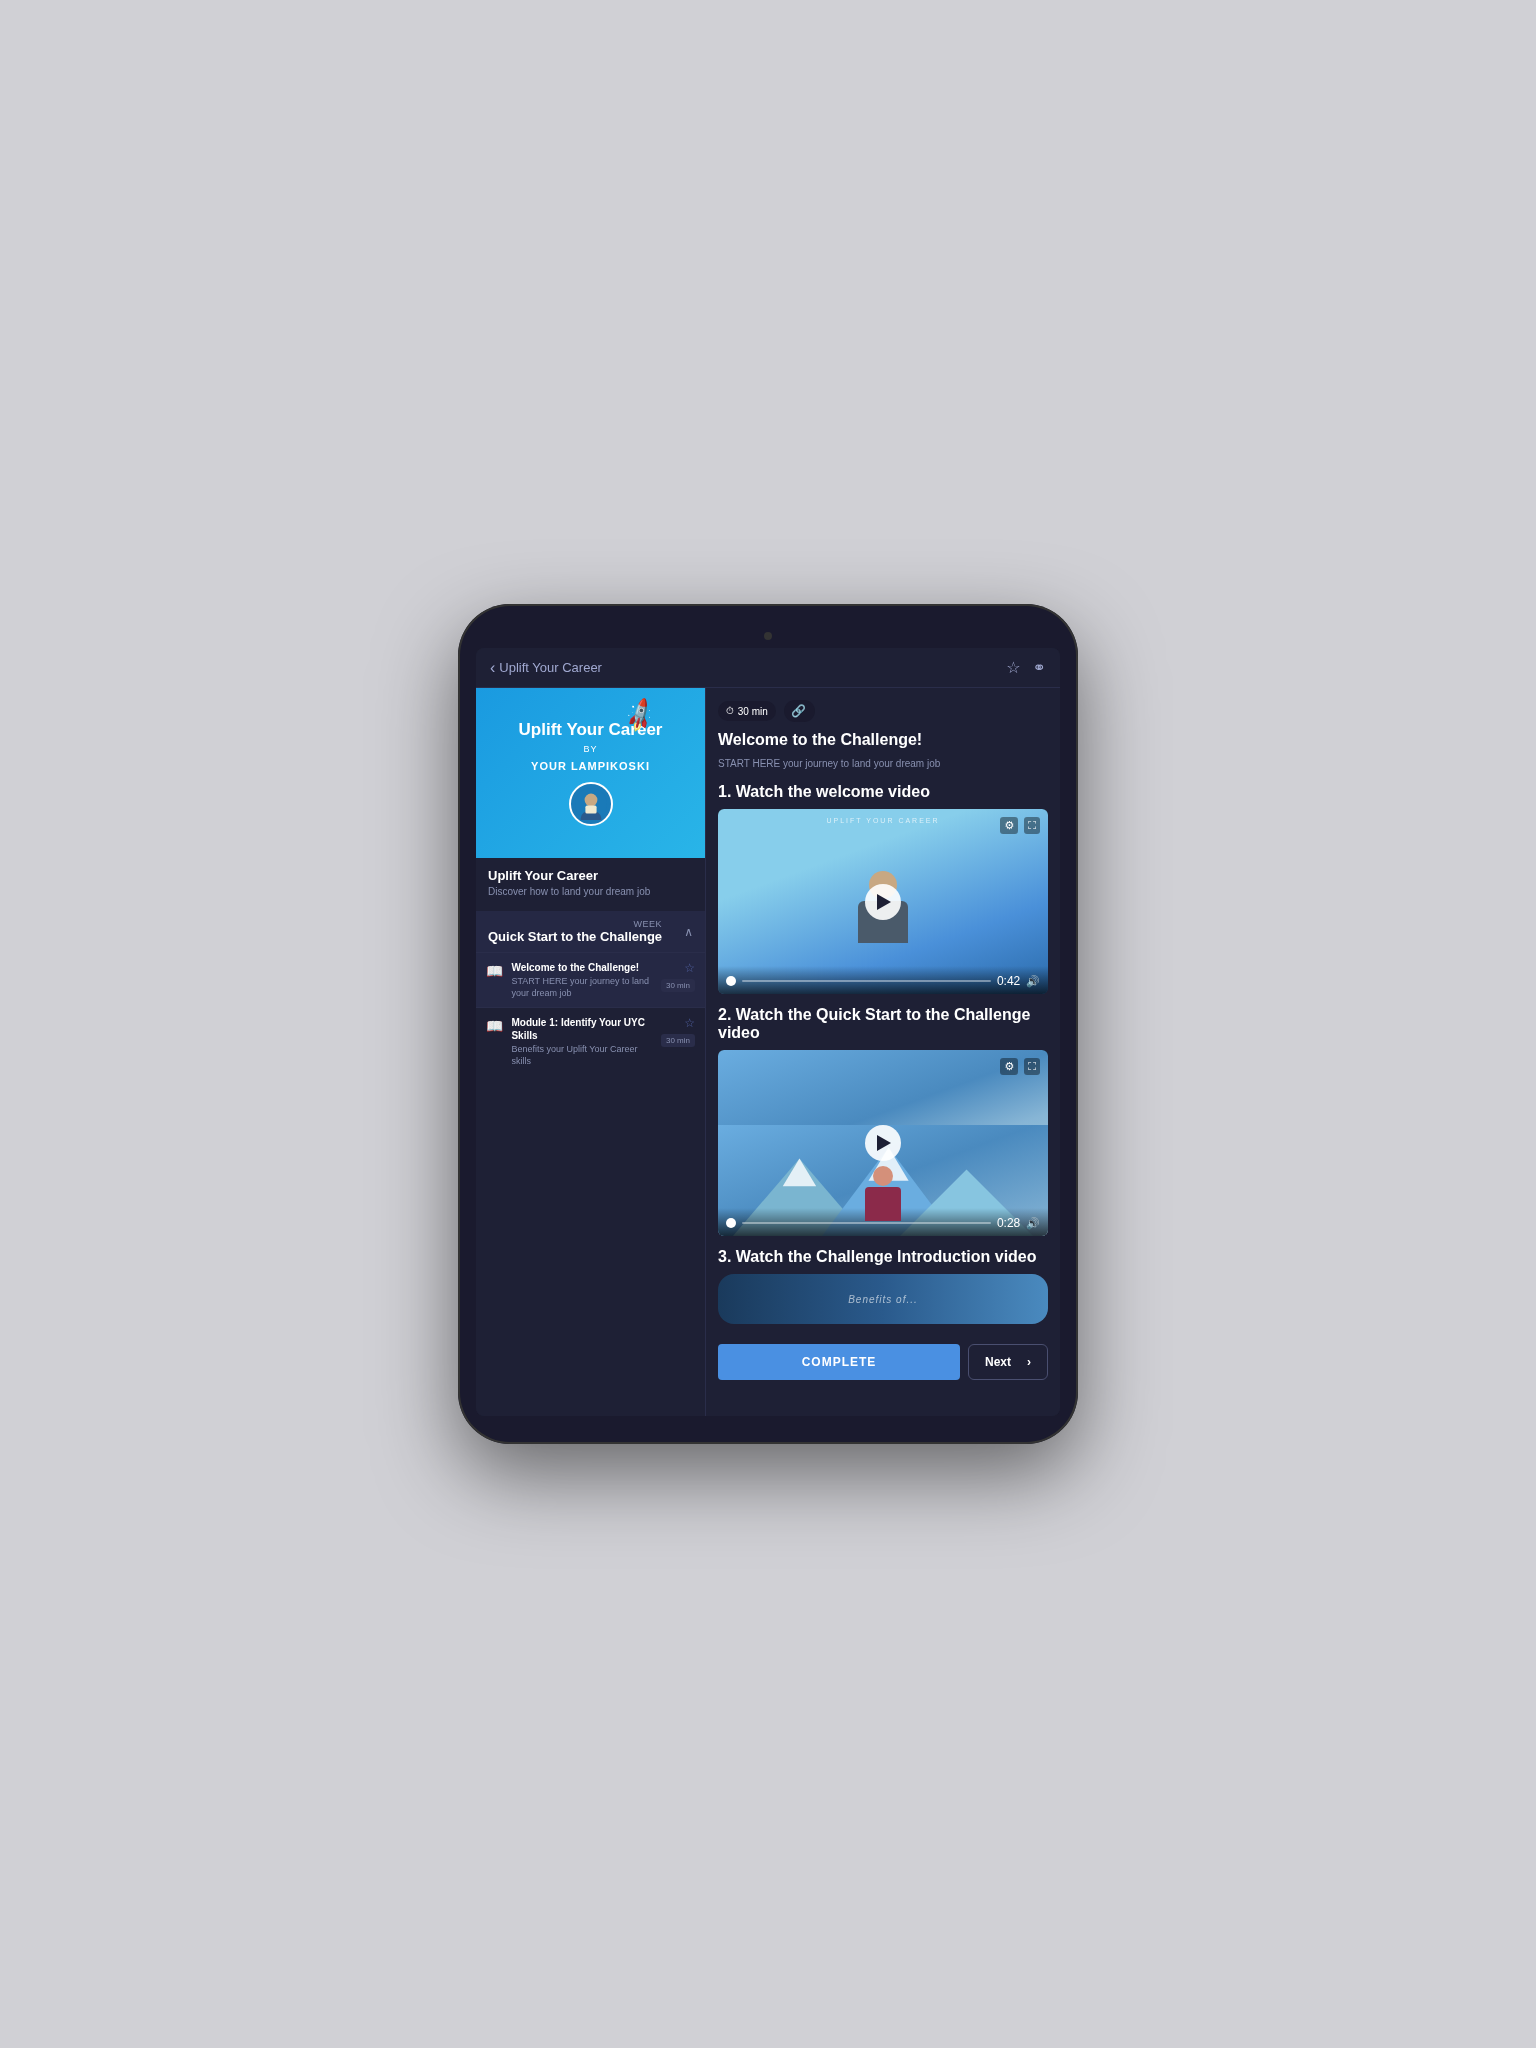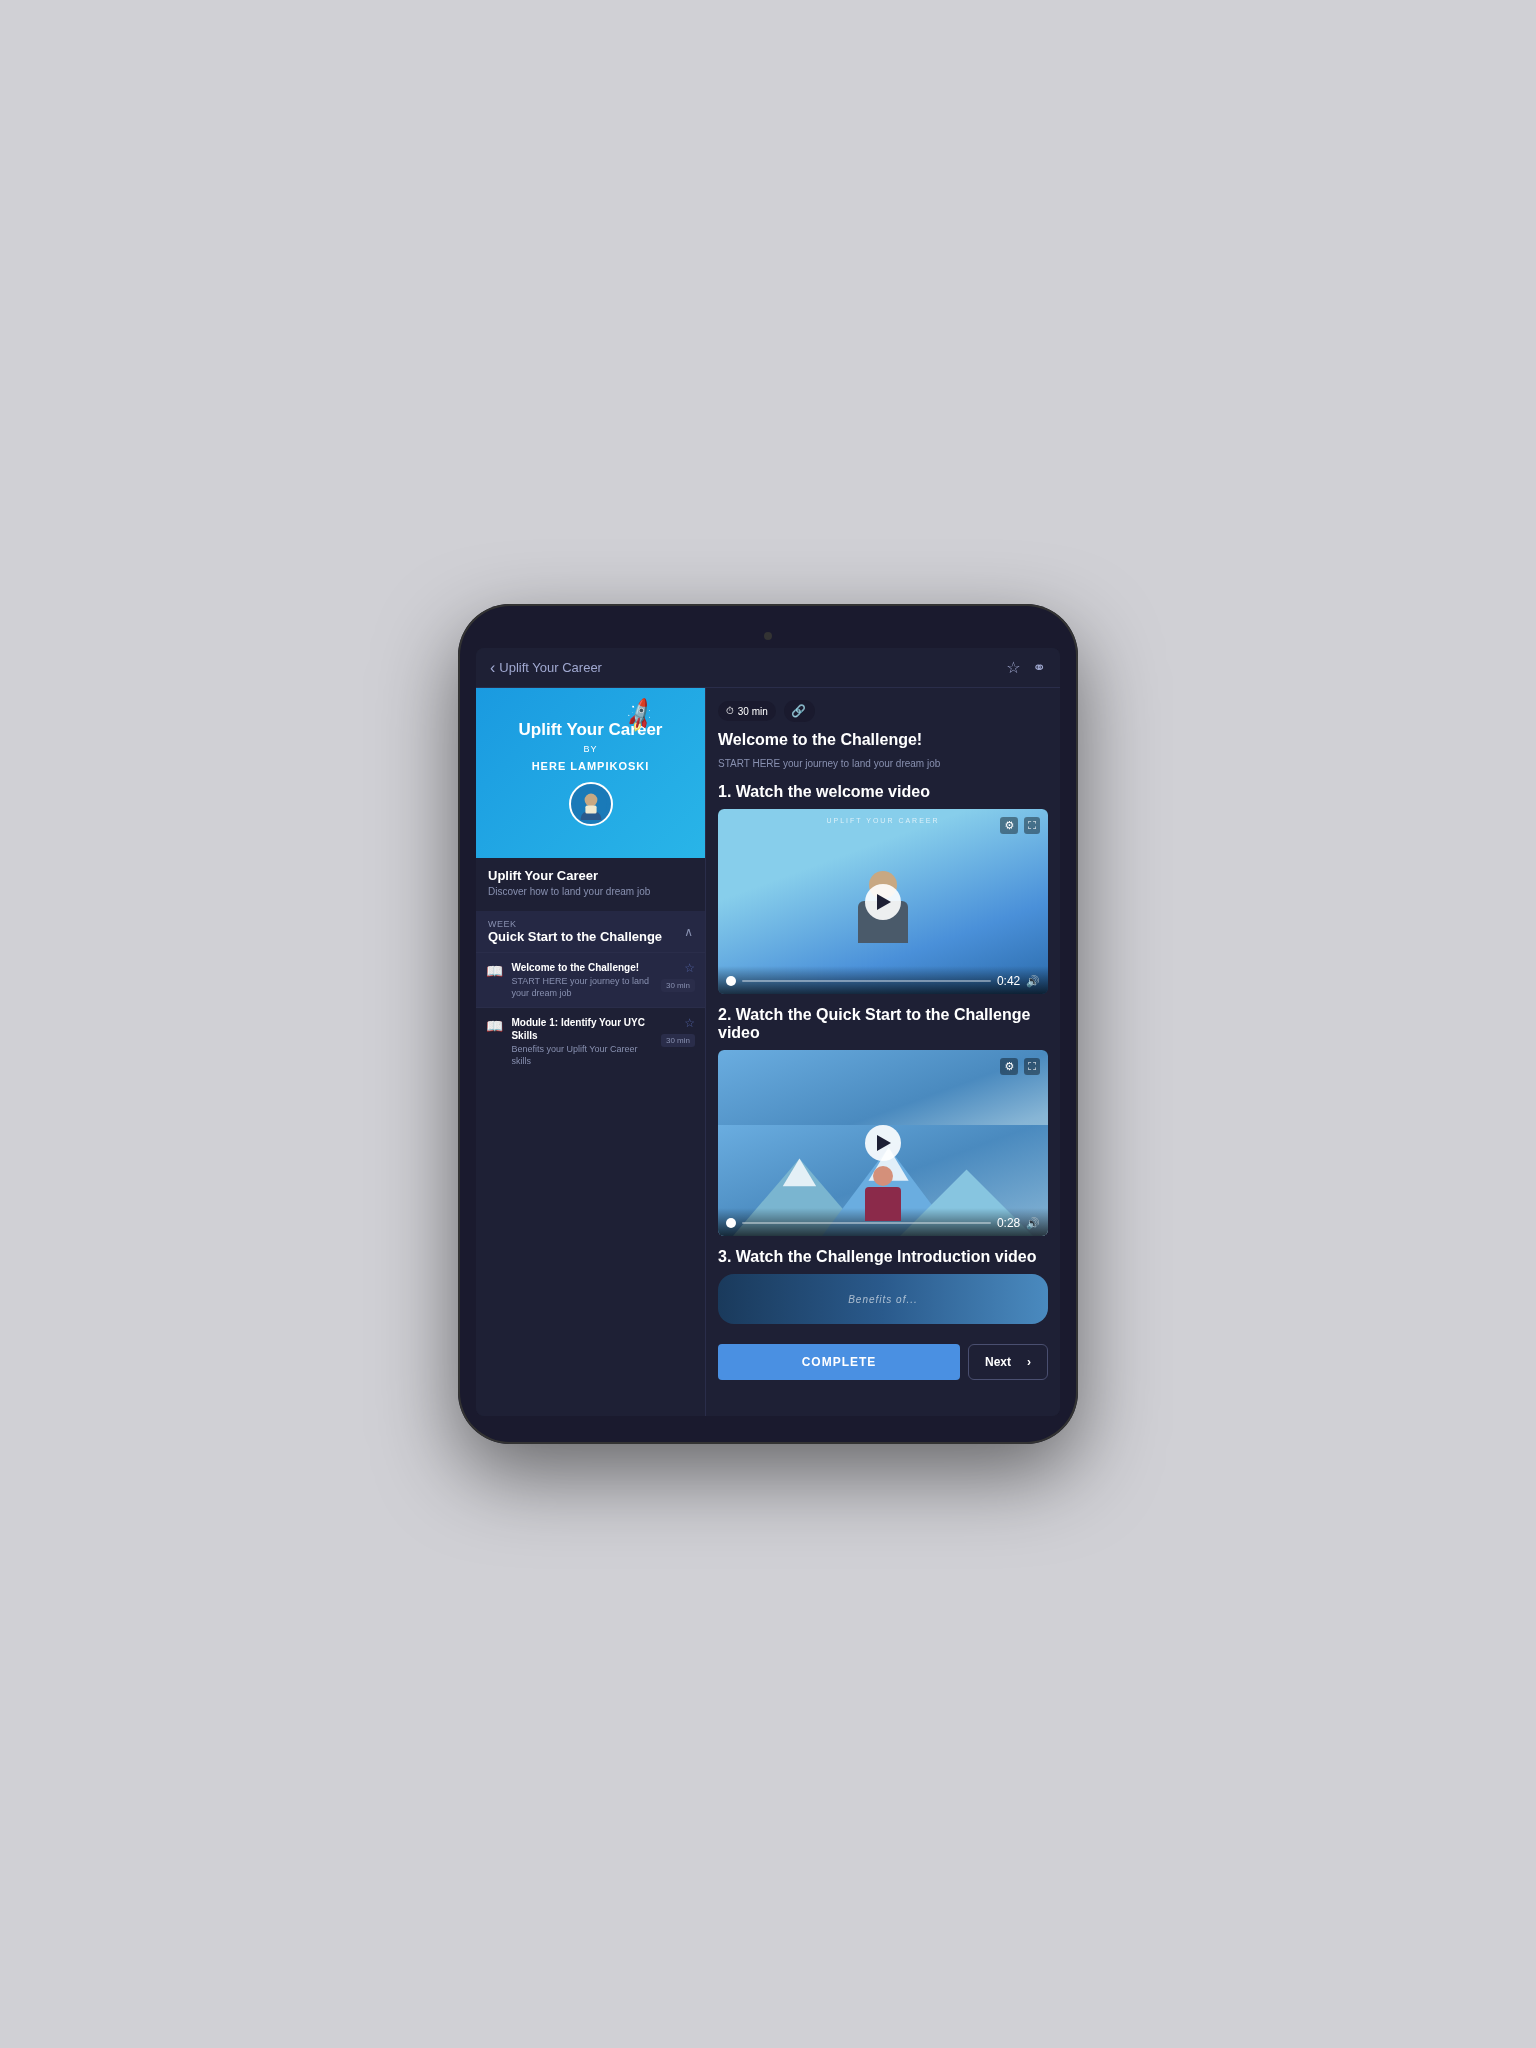--- a/index.html
+++ b/index.html
@@ -172,20 +172,21 @@
 
     .course-desc {
       color: #8890b0;
       font-size: 10px;
     }
 
     
     .week-section {
       background: #252844;
       margin: 8px 0 0;
+      text-align: right;
     }
 
     .week-header {
       padding: 8px 12px;
       display: flex;
       align-items: center;
       justify-content: space-between;
       cursor: pointer;
     }
 
@@ -533,21 +534,21 @@
     </div>
 
     <div class="main-content">
 
       <div class="left-panel">
 
         <div class="course-thumbnail">
           <span class="rocket-icon">🚀</span>
           <div class="course-thumb-title">Uplift Your Career</div>
           <div class="course-thumb-by">BY</div>
-          <div class="course-thumb-author">HERE LAMPIKOSKI</div>
+          <div class="course-thumb-author">YOUR LAMPIKOSKI</div>
           <div class="author-avatar">
             <svg class="person-svg" viewBox="0 0 40 40" xmlns="http://www.w3.org/2000/svg">
               <circle cx="20" cy="20" r="20" fill="#1a7ab8"></circle>
               <circle cx="20" cy="15" r="8" fill="#c8a882"></circle>
               <ellipse cx="20" cy="38" rx="13" ry="10" fill="#2a5a8c"></ellipse>
               <rect x="13" y="22" width="14" height="10" rx="2" fill="#f0ead0"></rect>
             </svg>
           </div>
         </div>
 

